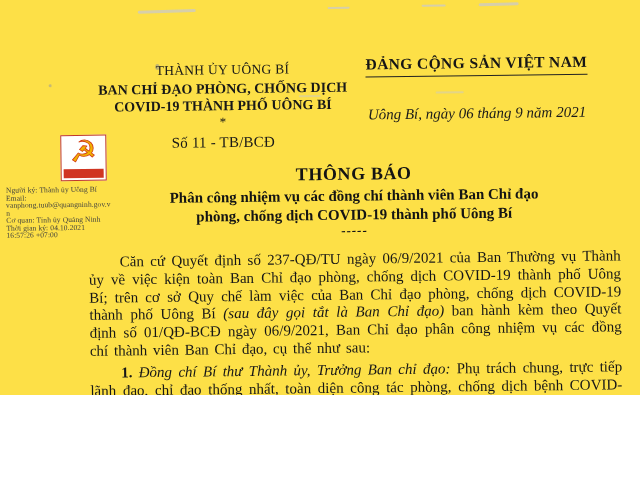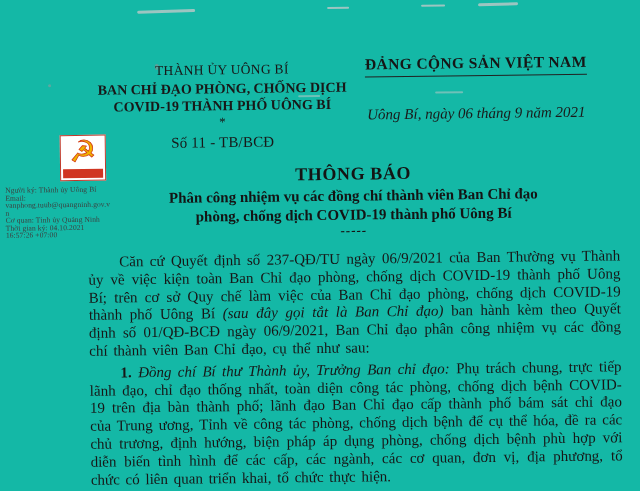--- a/index.html
+++ b/index.html
@@ -1,18 +1,18 @@
 <!DOCTYPE html>
 <html><head>
 <meta charset="utf-8">
 <style>
   html,body { margin:0; padding:0; background:#ffffff; }
   .page {
-    position:relative; width:640px; height:491px; overflow:hidden;
-    background:#14b8a6;
+    position:relative; width:640px; height:395px; overflow:hidden;
+    background:#fde047;
     font-family:"Liberation Serif", serif;
     color:#1d1d1d;
   }
   .doc { position:absolute; inset:0; transform:rotate(-0.7deg); transform-origin:50% 50%; }
 
   
   .art { position:absolute; background:#c9c9c9; border-radius:2px; opacity:.75; }
 
   
   .hdr-left { position:absolute; left:97px; top:61px; width:254px; text-align:center; color:#181818; }

